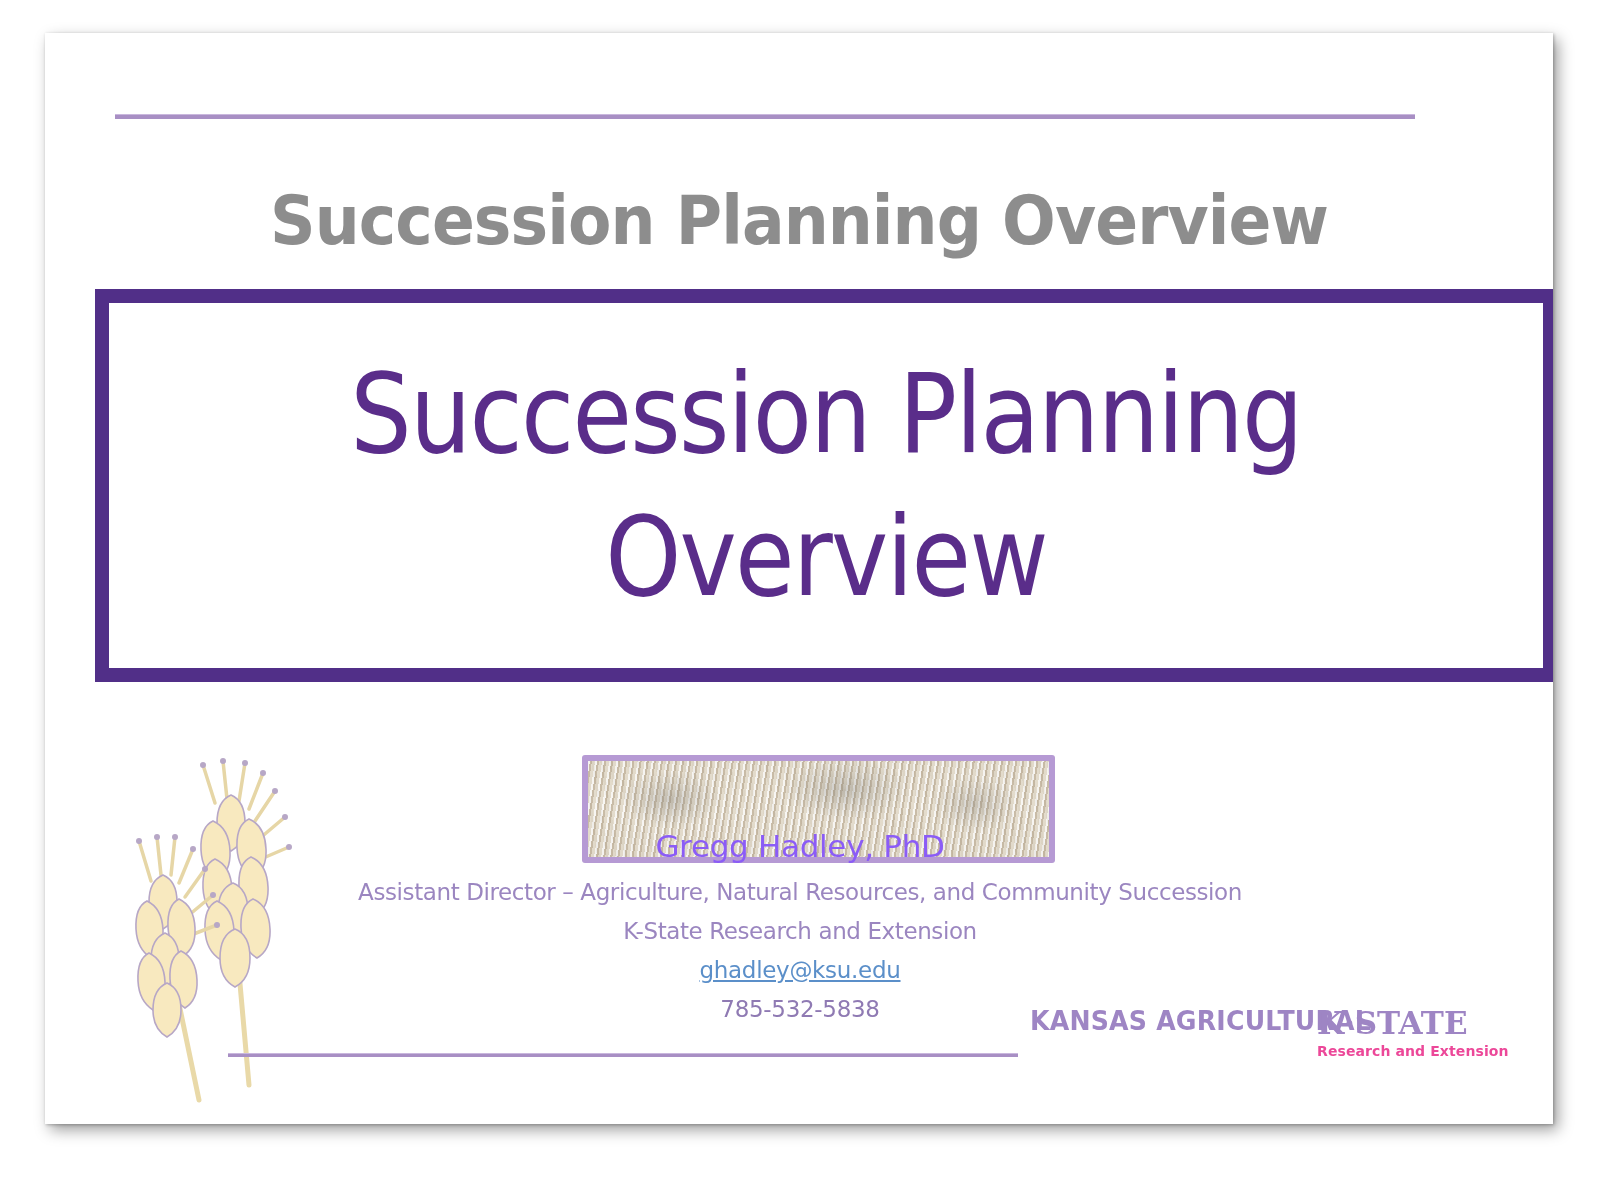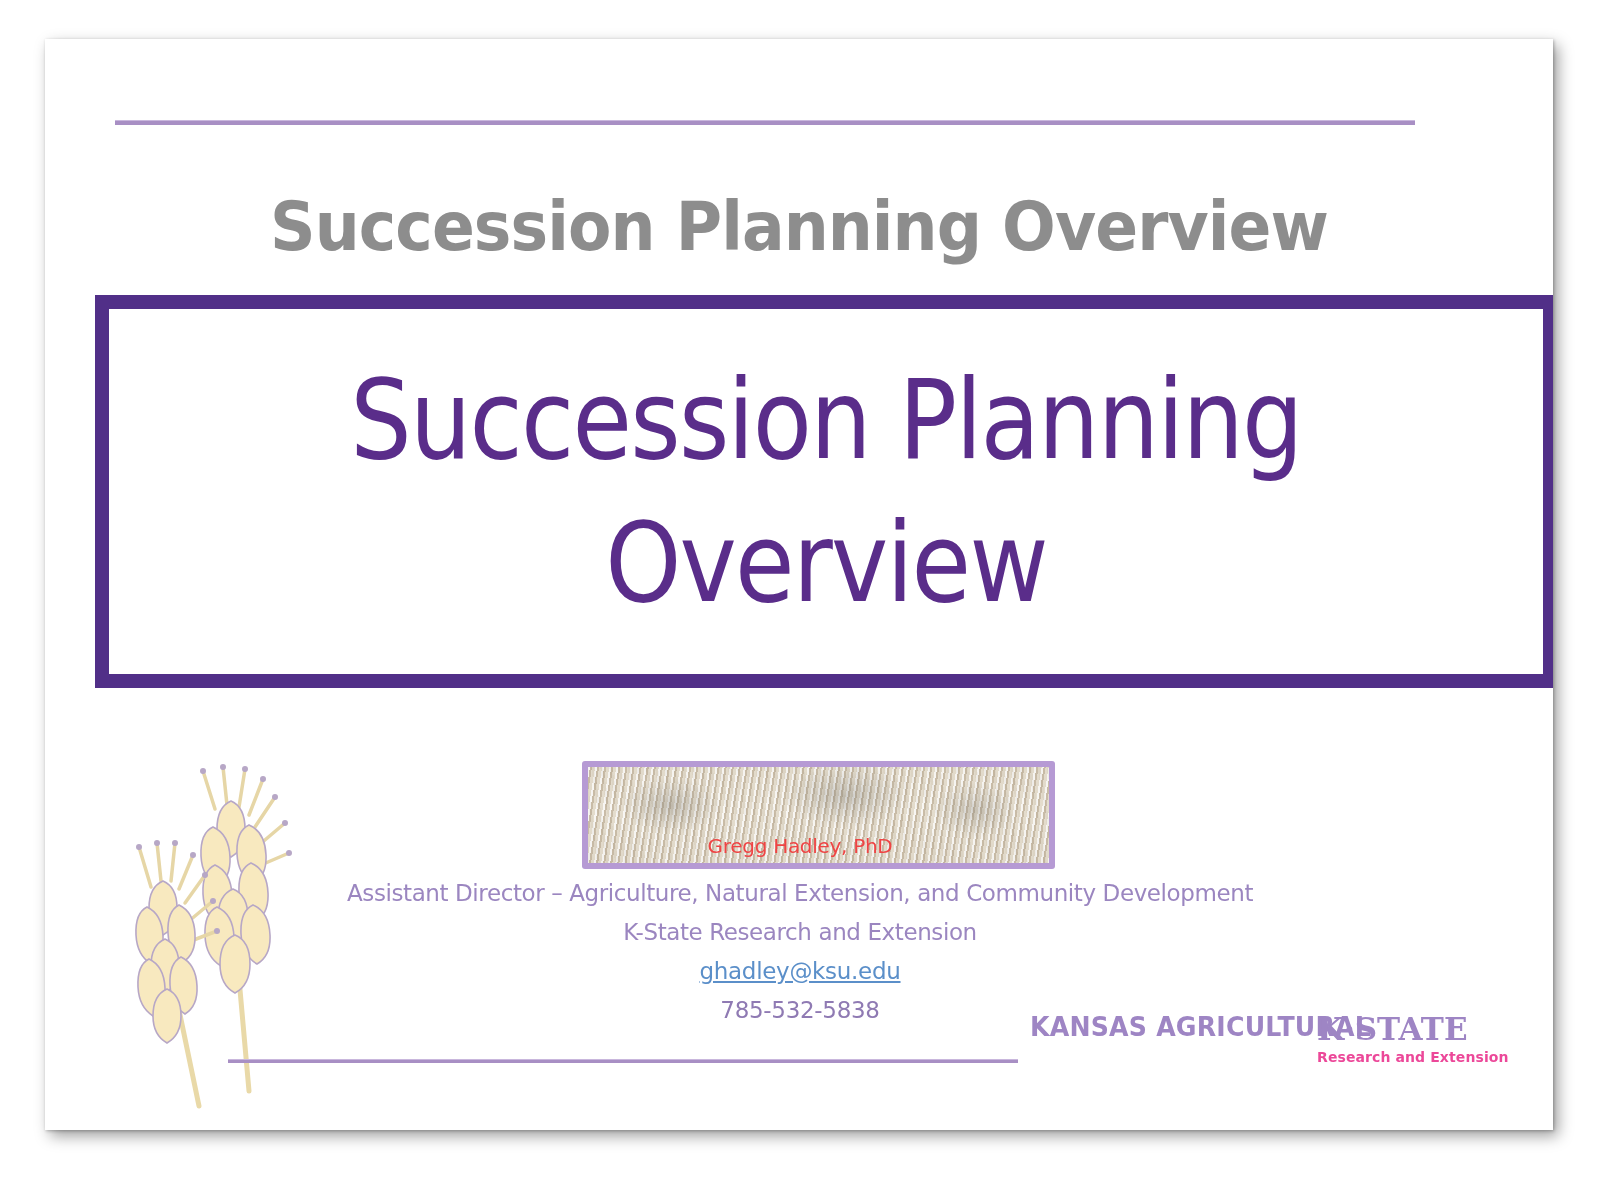--- a/index.html
+++ b/index.html
@@ -17,21 +17,21 @@
     position: relative;
     width: 1600px;
     height: 1200px;
     background: #ffffff;
   }
 
   
   .slide {
     position: absolute;
     left: 45px;
-    top: 39px;
+    top: 33px;
     width: 1508px;
     height: 1091px;
     background: #ffffff;
     box-shadow: 5px 6px 14px rgba(0,0,0,0.38),
                 1px 1px 3px rgba(0,0,0,0.25);
     overflow: hidden;
   }
 
   
   .top-rule {
@@ -114,23 +114,23 @@
   
   .presenter {
     position: absolute;
     left: 200px;
     top: 795px;
     width: 1110px;
     text-align: center;
     font-family: "DejaVu Sans", sans-serif;
   }
   .presenter .name {
-    font-size: 20px;
-    color: #ef4444;
-    margin-bottom: 22px;
+    font-size: 31px;
+    color: #8b5cf6;
+    margin-bottom: 15px;
     letter-spacing: -0.3px;
   }
   .presenter .role,
   .presenter .org {
     font-size: 23px;
     color: #9b86c0;
     margin-bottom: 13px;
     letter-spacing: -0.4px;
   }
   .presenter .email {
@@ -310,21 +310,21 @@
           <path d="M62 178 q14 6 14 27 q0 19 -14 27 q-14 -8 -14 -27 q0 -21 14 -27 Z"></path>
           <path d="M46 198 q15 7 16 29 q1 20 -12 28 q-14 -9 -15 -29 q-1 -22 11 -28 Z"></path>
           <path d="M78 196 q15 7 16 29 q1 20 -12 28 q-14 -9 -15 -29 q-1 -22 11 -28 Z"></path>
           <path d="M64 228 q14 6 14 27 q0 19 -14 27 q-14 -8 -14 -27 q0 -21 14 -27 Z"></path>
         </g>
       </svg>
     </div>
 
     <div class="presenter">
       <div class="name">Gregg Hadley, PhD</div>
-      <div class="role">Assistant Director – Agriculture, Natural Extension, and Community Development</div>
+      <div class="role">Assistant Director – Agriculture, Natural Resources, and Community Succession</div>
       <div class="org">K-State Research and Extension</div>
       <div>
         <span class="email">ghadley@ksu.edu</span>
       </div>
       <div class="phone">785-532-5838</div>
     </div>
 
     <div class="bottom-rule"></div>
 
     <div class="logo-kams">

